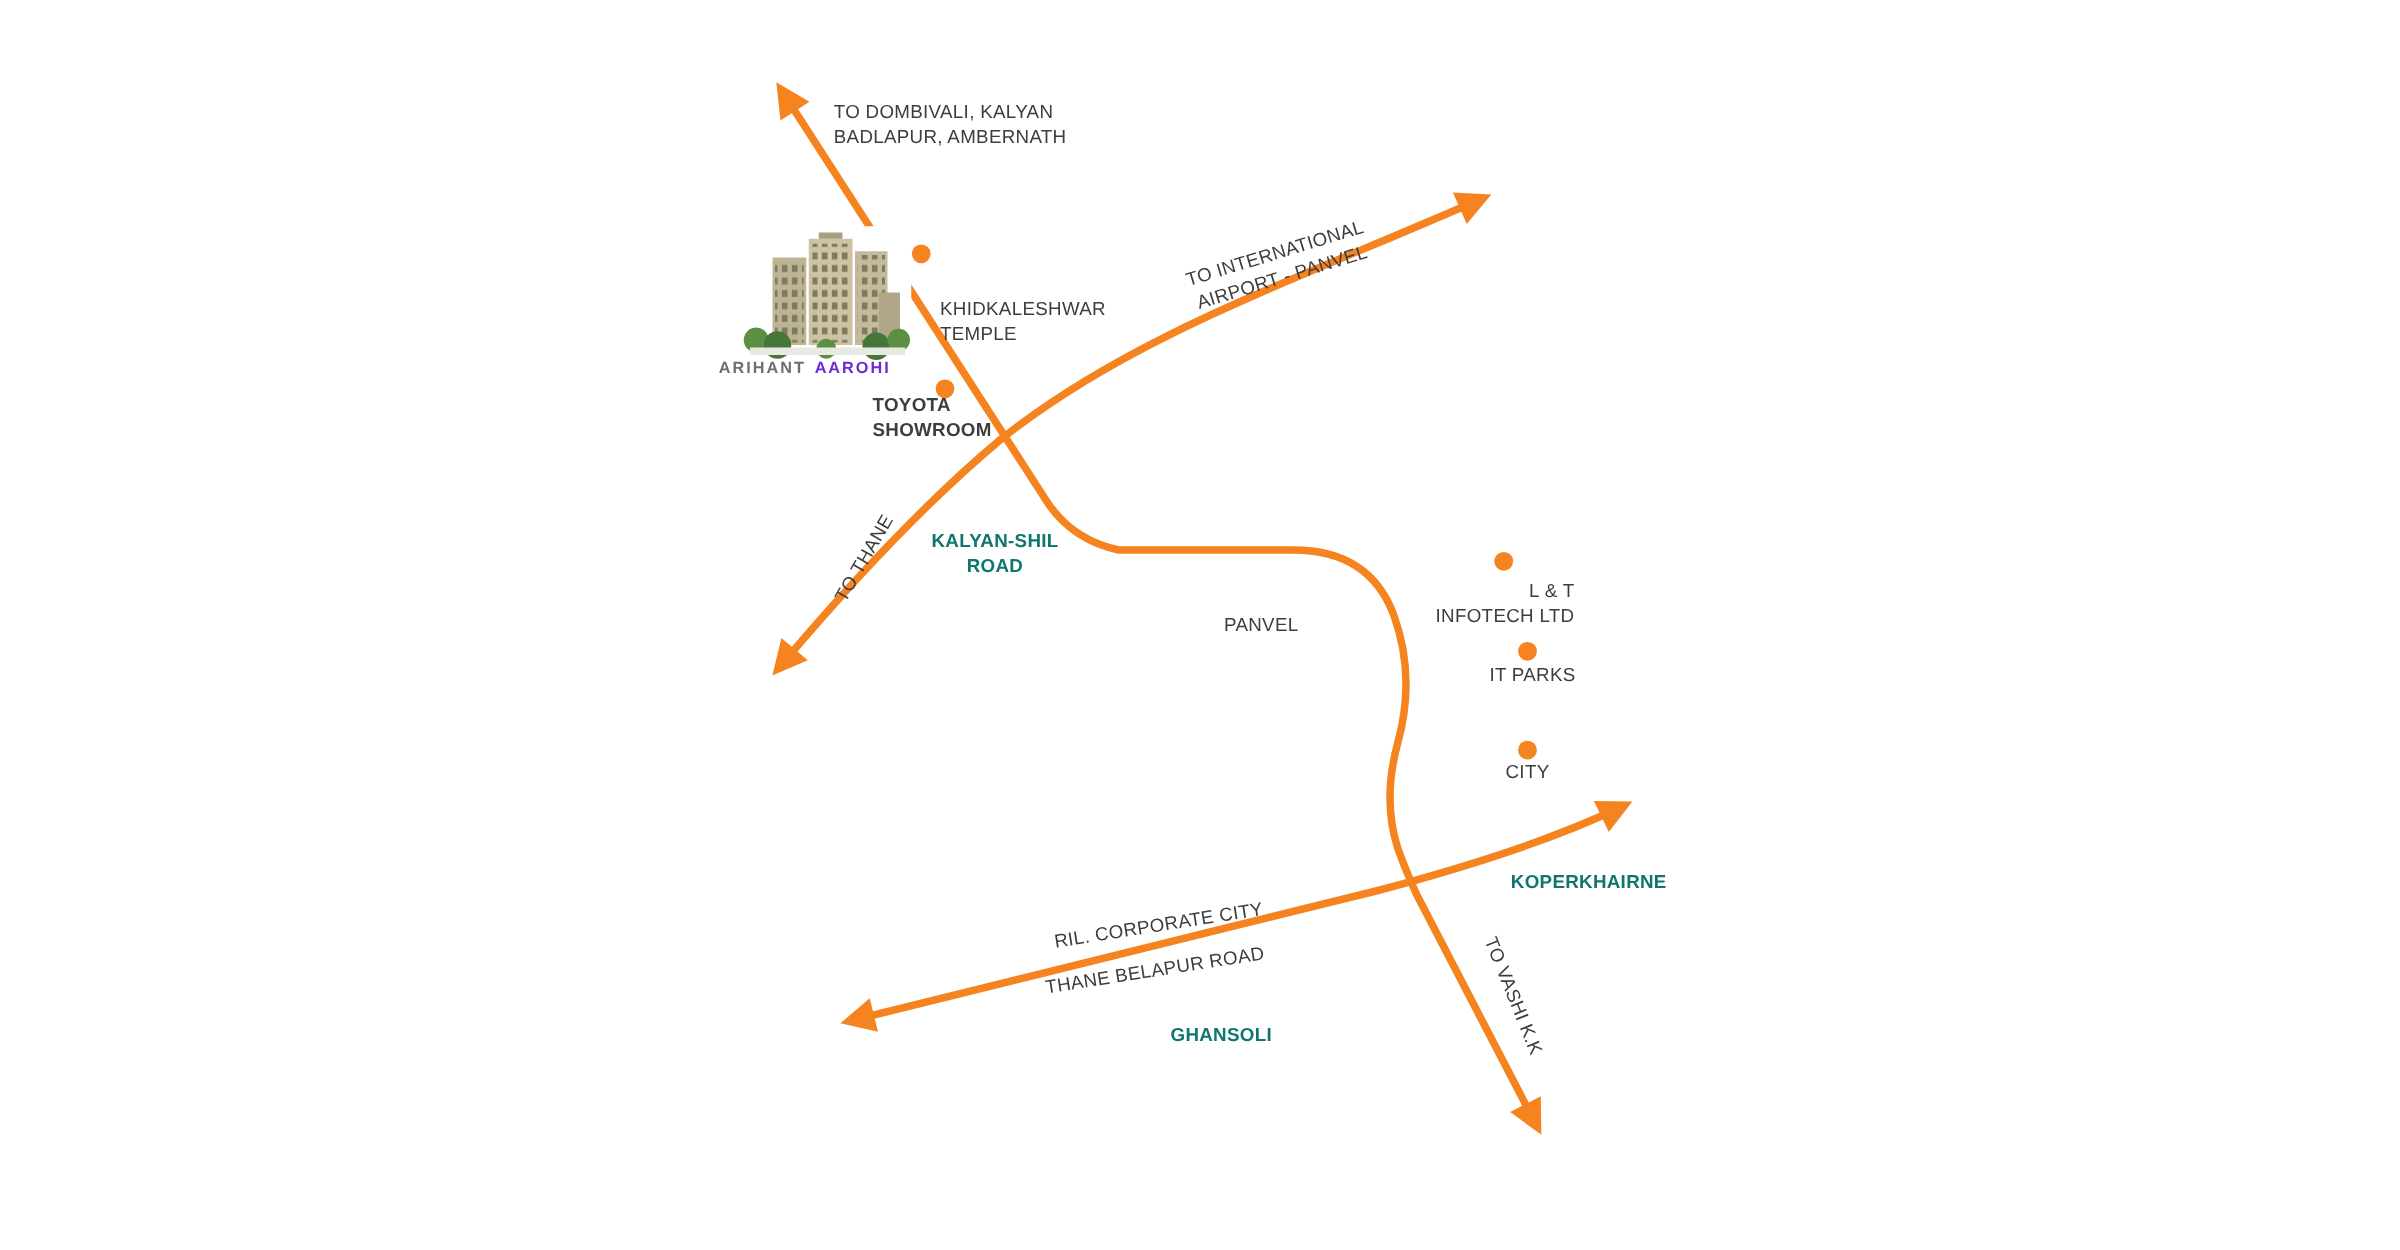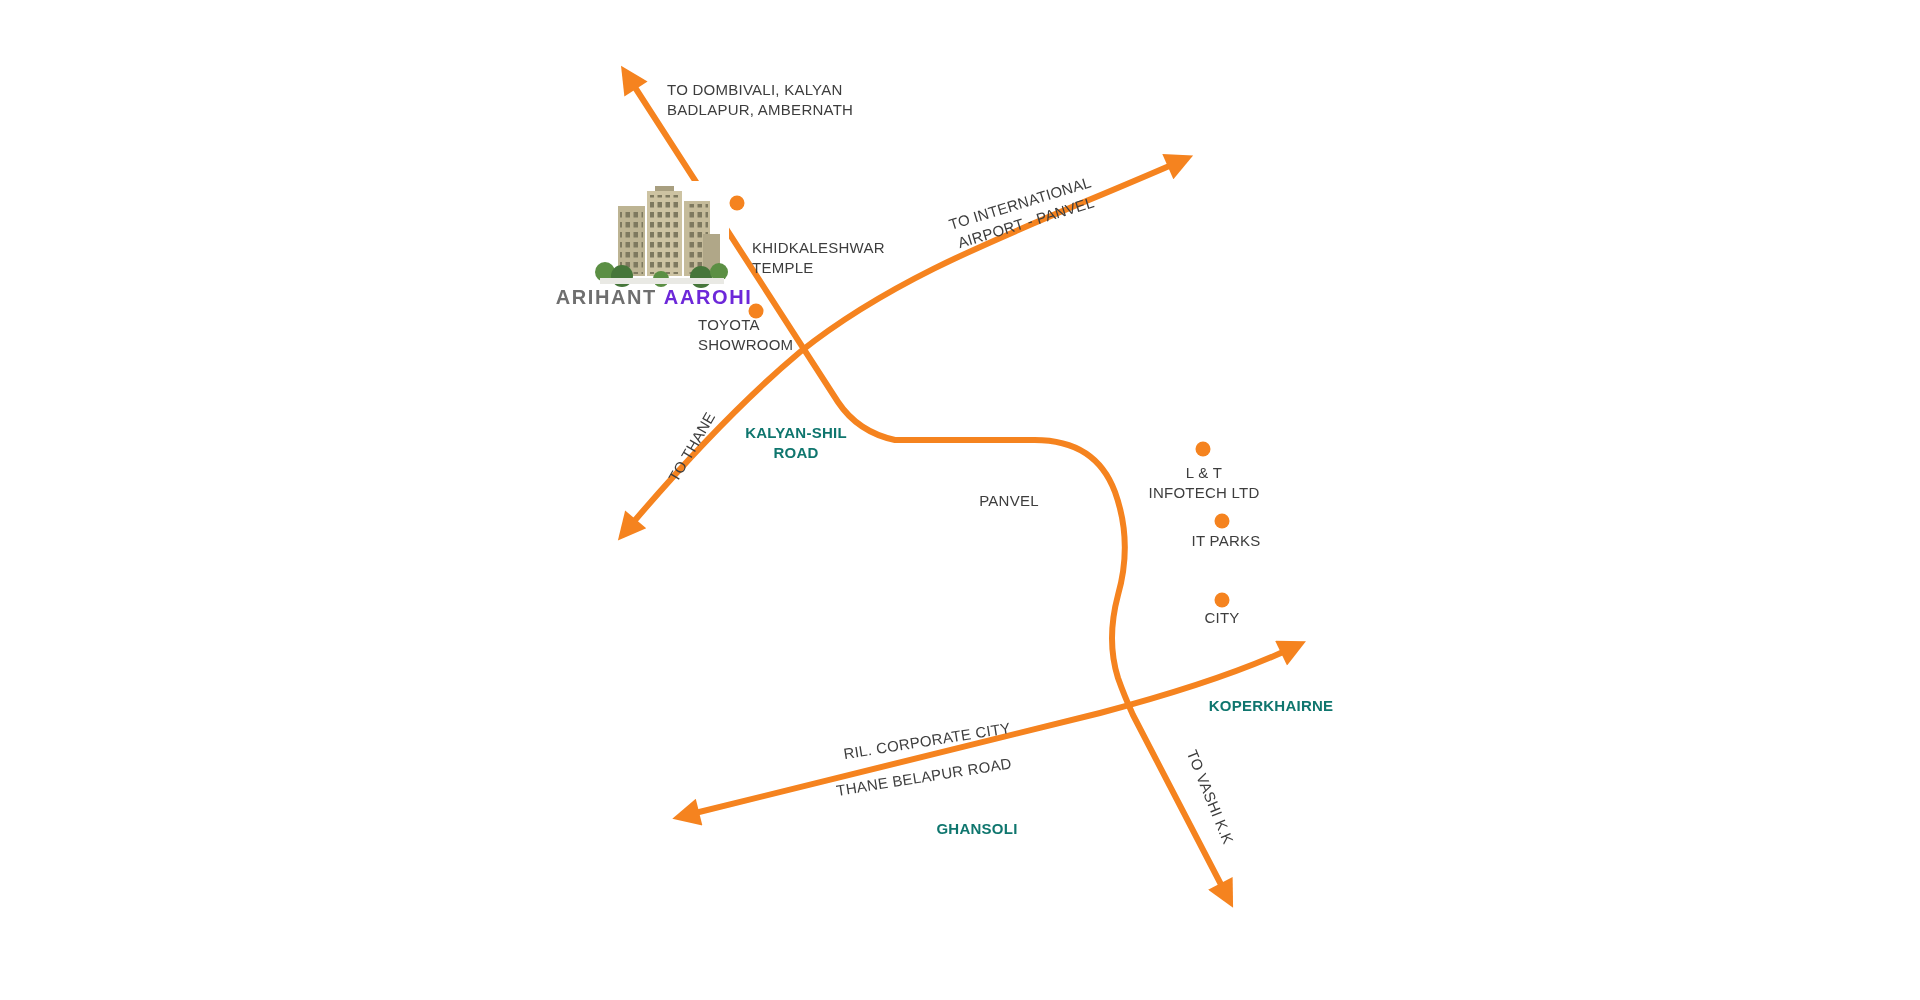--- a/index.html
+++ b/index.html
@@ -16,22 +16,22 @@
     font-size:15px;
     line-height:1.32;
     color:#3d3d3d;
     letter-spacing:.25px;
     white-space:pre-line;
   }
   .label.bold { font-weight:bold; color:#0f766e; }
   .label.ctr { transform:translate(-50%,-50%); text-align:center; }
   .logo {
     position:absolute; left:575px; top:286px; width:158px;
-    display:flex; justify-content:center; align-items:baseline; gap:7px;
-    font-size:20px; font-weight:bold; letter-spacing:1.6px;
+    display:flex; justify-content:flex-start; align-items:baseline; gap:7px;
+    font-size:13px; font-weight:bold; letter-spacing:1.6px;
   }
   .logo .part1 { color:#6f6f6f; }
   .logo .part2 { color:#6d28d9; }
 </style>
 </head>
 <body>
 
 <div class="map-canvas">
 
   <svg class="roads-svg" width="1920" height="1000" viewBox="0 0 1920 1000">
@@ -87,31 +87,31 @@
 
   <div class="label" style="left:667px; top:80px;">TO DOMBIVALI, KALYAN
 BADLAPUR, AMBERNATH</div>
 
   <div class="label" style="left:752px; top:190px;margin-top:48px;">KHIDKALESHWAR
 TEMPLE</div>
 
   <div class="label ctr" style="left:1023px; top:213px; transform:translate(-50%,-50%) rotate(-17deg);">TO INTERNATIONAL
 AIRPORT - PANVEL</div>
 
-  <div class="label" style="left:698px; top:315px;">TOYOTA
+  <div class="label" style="left:698px; top:315px;font-weight:bold;">TOYOTA
 SHOWROOM</div>
 
   <div class="label ctr" style="left:692px; top:447px; transform:translate(-50%,-50%) rotate(-60deg);">TO THANE</div>
 
   <div class="label bold ctr" style="left:796px; top:443px;">KALYAN-SHIL
 ROAD</div>
 
   <div class="label ctr" style="left:1009px; top:501px;">PANVEL</div>
 
-  <div class="label ctr" style="left:1204px; top:483px;">L &amp; T
+  <div class="label ctr" style="left:1204px; top:483px;text-align:right;">L &amp; T
 INFOTECH LTD</div>
 
   <div class="label ctr" style="left:1226px; top:541px;text-align:center;">IT PARKS</div>
 
   <div class="label ctr" style="left:1222px; top:618px;">CITY</div>
 
   <div class="label bold ctr" style="left:1271px; top:706px;text-align:right;">KOPERKHAIRNE</div>
 
   <div class="label ctr" style="left:927px; top:741px; transform:translate(-50%,-50%) rotate(-9deg);">RIL. CORPORATE CITY</div>
 

